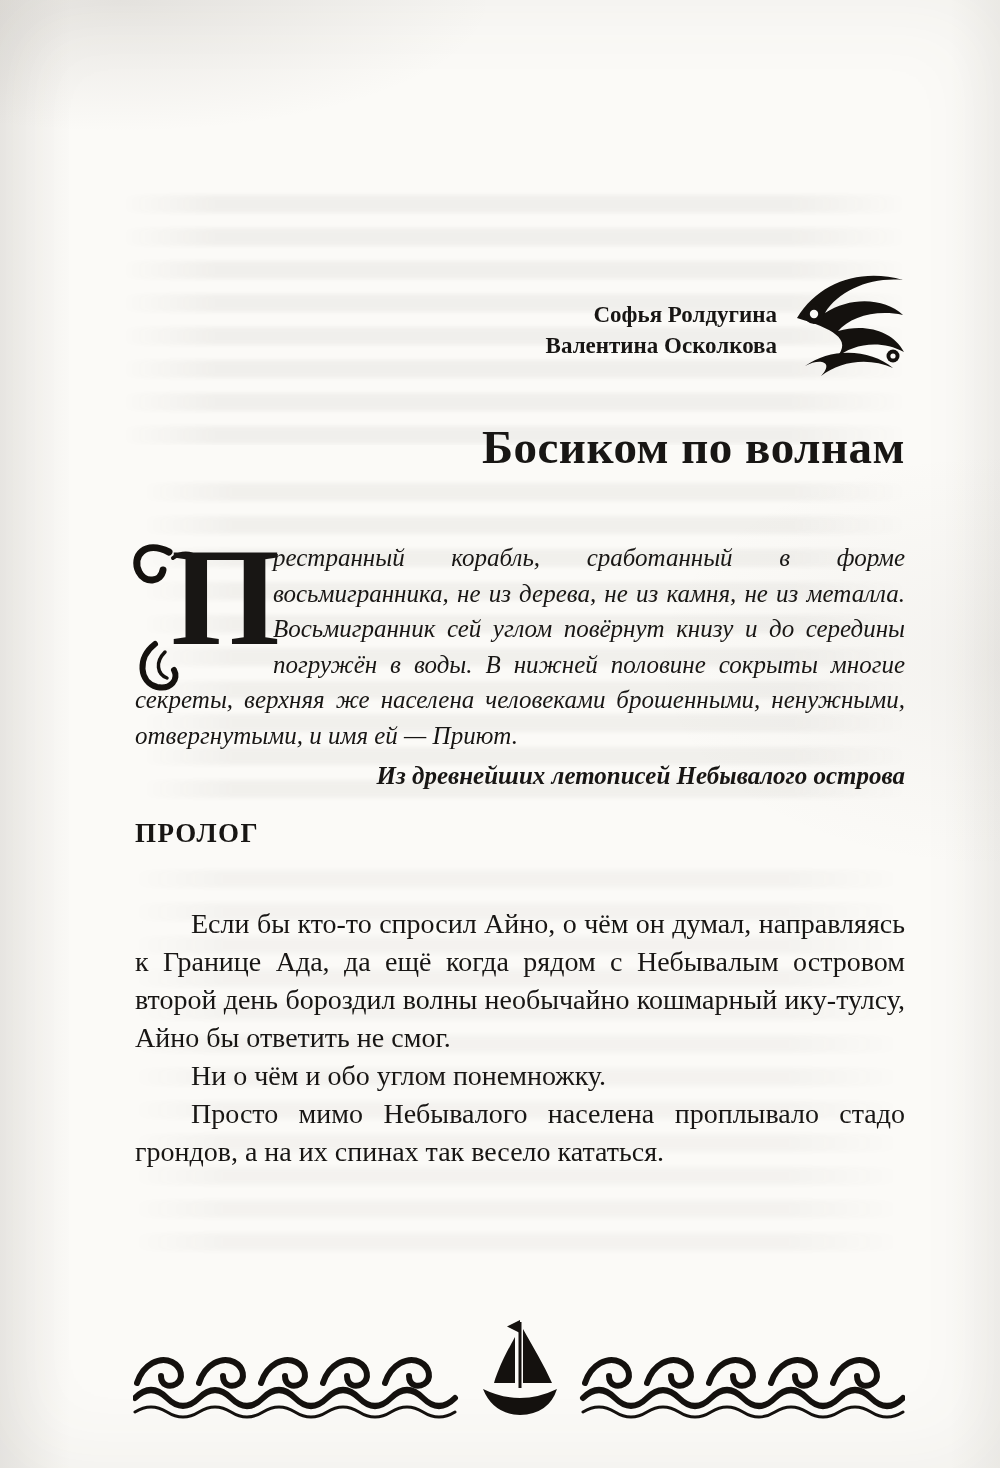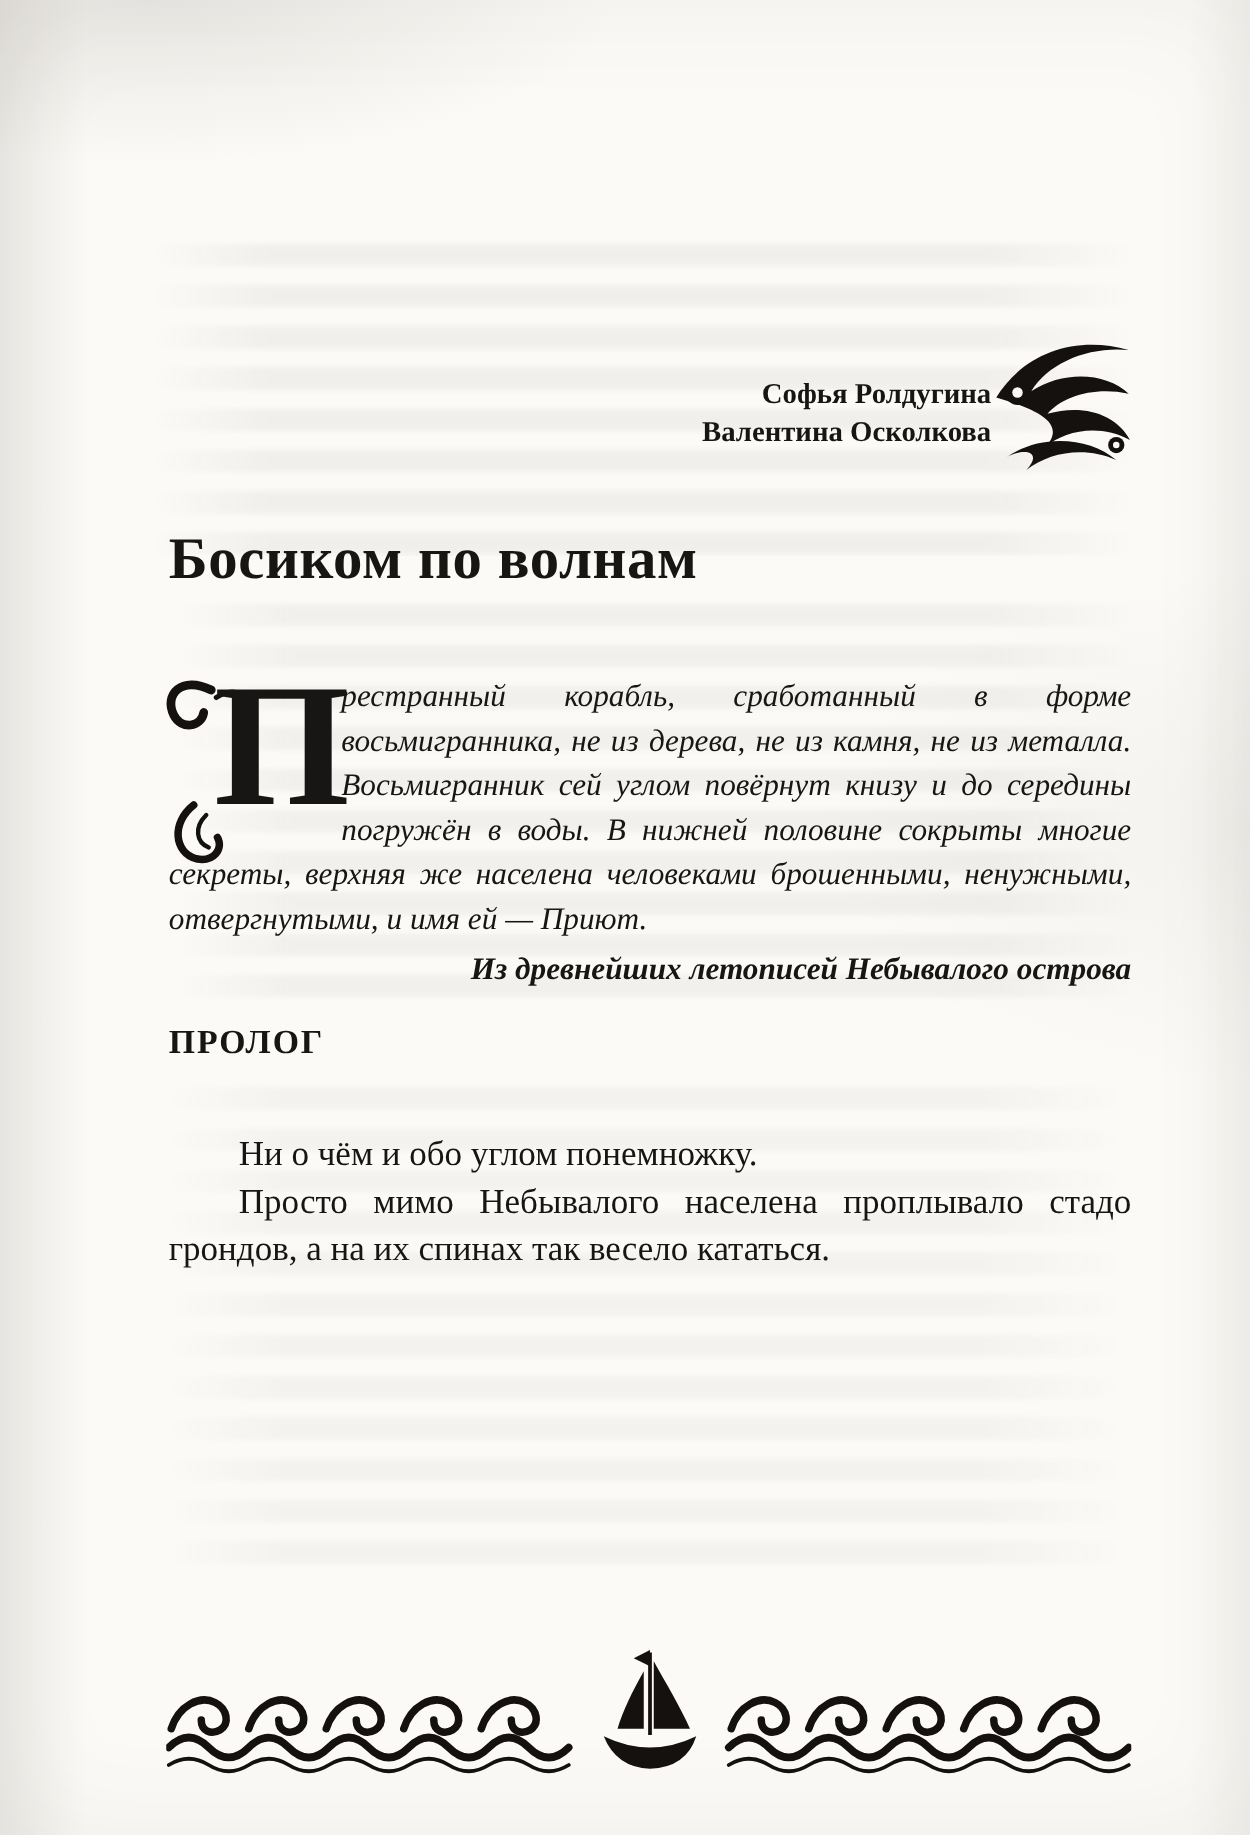--- a/index.html
+++ b/index.html
@@ -25,30 +25,30 @@
     background:repeating-linear-gradient(180deg, transparent 0 15px, #4a463f 15px 33px);
     -webkit-mask-image:linear-gradient(90deg, transparent, #000 12%, #000 85%, transparent);
             mask-image:linear-gradient(90deg, transparent, #000 12%, #000 85%, transparent);
   }
   .ghost.g1{top:180px;left:120px;width:790px;height:265px;}
   .ghost.g2{top:468px;left:140px;width:770px;height:345px;opacity:.05;}
   .ghost.g3{top:855px;left:130px;width:775px;height:400px;opacity:.035;}
 
   .header{
     position:absolute;top:268px;right:93px;
-    display:flex;align-items:center;gap:0;
+    display:flex;align-items:center;gap:16px;
   }
   .authors{
     text-align:right;font-weight:bold;font-size:23px;line-height:31px;
   }
   .ornament-top svg{display:block;}
 
   .book-title{
     position:absolute;top:420px;left:135px;right:95px;margin:0;
-    text-align:left;font-size:47px;font-weight:bold;letter-spacing:.5px;
+    text-align:right;font-size:47px;font-weight:bold;letter-spacing:.5px;
   }
 
   .epigraph{
     position:absolute;top:540px;left:135px;right:95px;
     font-style:italic;font-size:25px;line-height:35.5px;text-align:justify;
   }
   .dropcap-box{
     float:left;width:138px;height:107px;position:relative;
   }
   .dropcap-letter{
@@ -117,20 +117,21 @@
         </g>
       </svg>
       <span class="dropcap-letter">П</span>
     </span><span>рестранный корабль, сработанный в форме восьмигранника, не из дерева, не из камня, не из металла. Восьмигранник сей углом повёрнут книзу и до середины погружён в воды. В нижней половине сокрыты многие секреты, верхняя же населена человеками брошенными, ненужными, отвергнутыми, и имя ей — Приют.</span>
     <div class="attribution">Из древнейших летописей Небывалого острова</div>
   </div>
 
   <div class="prologue-heading">ПРОЛОГ</div>
 
   <div class="body-text">
+    <p>Если бы кто-то спросил Айно, о чём он думал, направляясь к Границе Ада, да ещё когда рядом с Небывалым островом второй день бороздил волны необычайно кошмарный ику-тулсу, Айно бы ответить не смог.</p>
     <p>Ни о чём и обо углом понемножку.</p>
     <p>Просто мимо Небывалого населена проплывало стадо грондов, а на их спинах так весело кататься.</p>
   </div>
 
   <div class="footer-ornament">
     <svg viewBox="0 0 772 108">
       <defs>
         <g id="curl">
           <path d="M0,27 C6,8 23,0 35,6 C45,11 47,23 39,28 C32,32 24,29 24,20" fill="none" stroke="#14110e" stroke-width="6" stroke-linecap="round"></path>
         </g>

